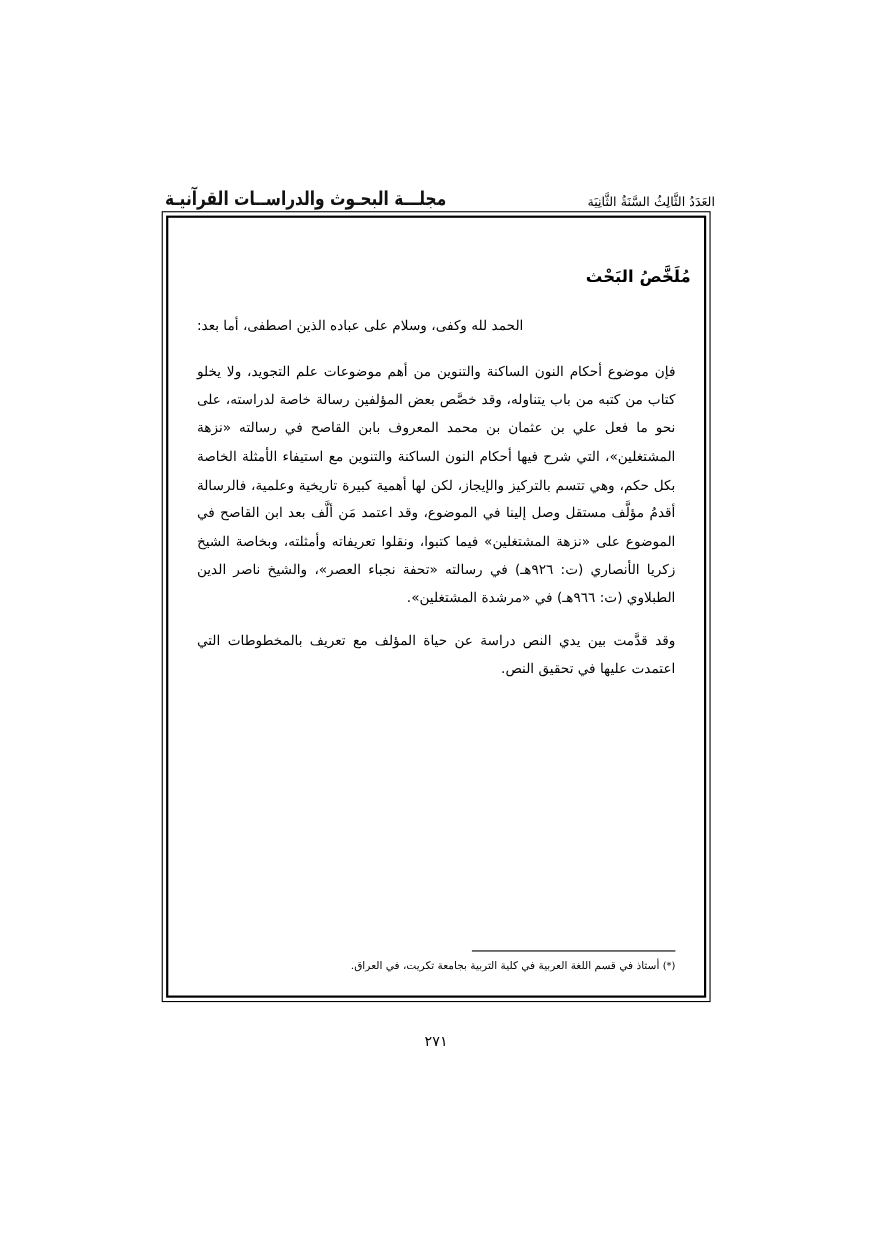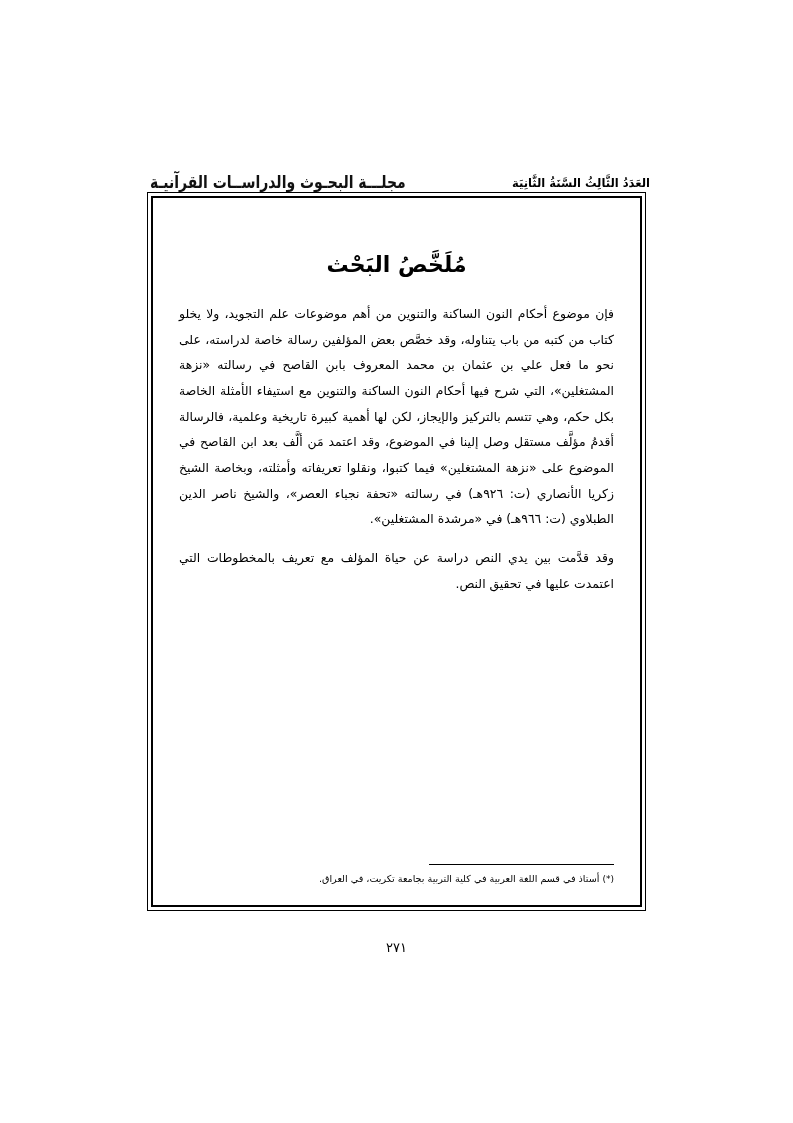--- a/index.html
+++ b/index.html
@@ -41,21 +41,21 @@
     letter-spacing: -0.5px;
     line-height: 1;
     color: #111;
     white-space: nowrap;
     transform: scaleY(1.25);
     transform-origin: bottom right;
     padding-bottom: 2px;
   }
   .issue-line {
     font-size: 11.5px;
-    font-weight: bold;
+    font-weight: normal;
     letter-spacing: 0.5px;
     white-space: nowrap;
     line-height: 1;
     padding-bottom: 4px;
     margin-top: 28px;
   }
 
   
   .frame-outer {
     position: absolute;
@@ -117,24 +117,23 @@
     letter-spacing: 0.2px;
   }
   .author-line .marker {
     font-size: 8px;
     vertical-align: super;
     font-weight: normal;
   }
 
   
   .section-heading {
-    text-align: center;
-    font-size: 22px;
-    font-weight: bold;
-    margin-top: 44px;
+    font-size: 15px;
+    font-weight: bold;
+    margin-top: 34px;
     letter-spacing: -0.2px;
   }
 
   
   .body-area {
     margin-top: 24px;
     padding: 0 14px 0 14px;
   }
   p.para {
     margin: 0 0 13px 0;
@@ -203,20 +202,21 @@
   </div>
 
   <div class="frame-outer">
     <div class="frame-inner">
       <div class="content">
 
 
         <div class="section-heading">مُلَخَّصُ البَحْث</div>
 
         <div class="body-area">
+          <p class="basmala">الحمد لله وكفى، وسلام على عباده الذين اصطفى، أما بعد:</p>
           <p class="para">فإن موضوع أحكام النون الساكنة والتنوين من أهم موضوعات علم التجويد، ولا يخلو كتاب من كتبه من باب يتناوله، وقد خصَّص بعض المؤلفين رسالة خاصة لدراسته، على نحو ما فعل علي بن عثمان بن محمد المعروف بابن القاصح في رسالته «نزهة المشتغلين»، التي شرح فيها أحكام النون الساكنة والتنوين مع استيفاء الأمثلة الخاصة بكل حكم، وهي تتسم بالتركيز والإيجاز، لكن لها أهمية كبيرة تاريخية وعلمية، فالرسالة أقدمُ مؤلَّف مستقل وصل إلينا في الموضوع، وقد اعتمد مَن ألَّف بعد ابن القاصح في الموضوع على «نزهة المشتغلين» فيما كتبوا، ونقلوا تعريفاته وأمثلته، وبخاصة الشيخ زكريا الأنصاري (ت: ٩٢٦هـ) في رسالته «تحفة نجباء العصر»، والشيخ ناصر الدين الطبلاوي (ت: ٩٦٦هـ) في «مرشدة المشتغلين».</p>
           <p class="para last-centered">وقد قدَّمت بين يدي النص دراسة عن حياة المؤلف مع تعريف بالمخطوطات التي اعتمدت عليها في تحقيق النص.</p>
         </div>
 
         <div class="footnote-zone">
           <div class="footnote-rule"></div>
           <div class="footnote-text">
             <span class="marker">(*)</span>
             <span>أستاذ في قسم اللغة العربية في كلية التربية بجامعة تكريت، في العراق.</span>
           </div>

